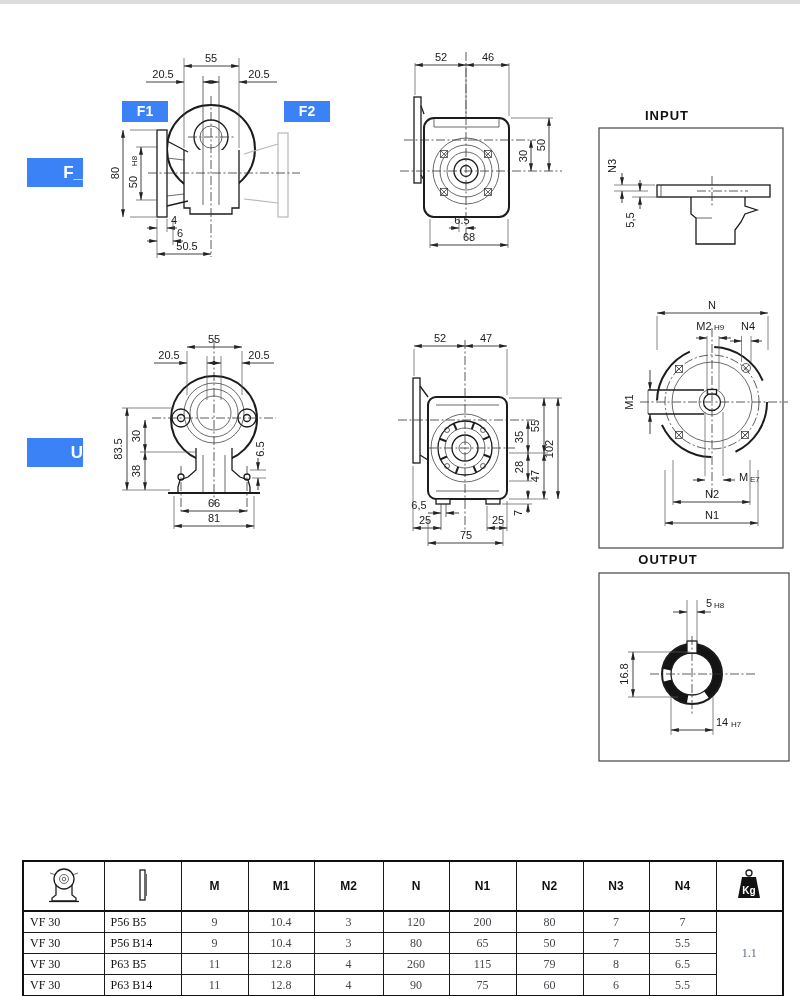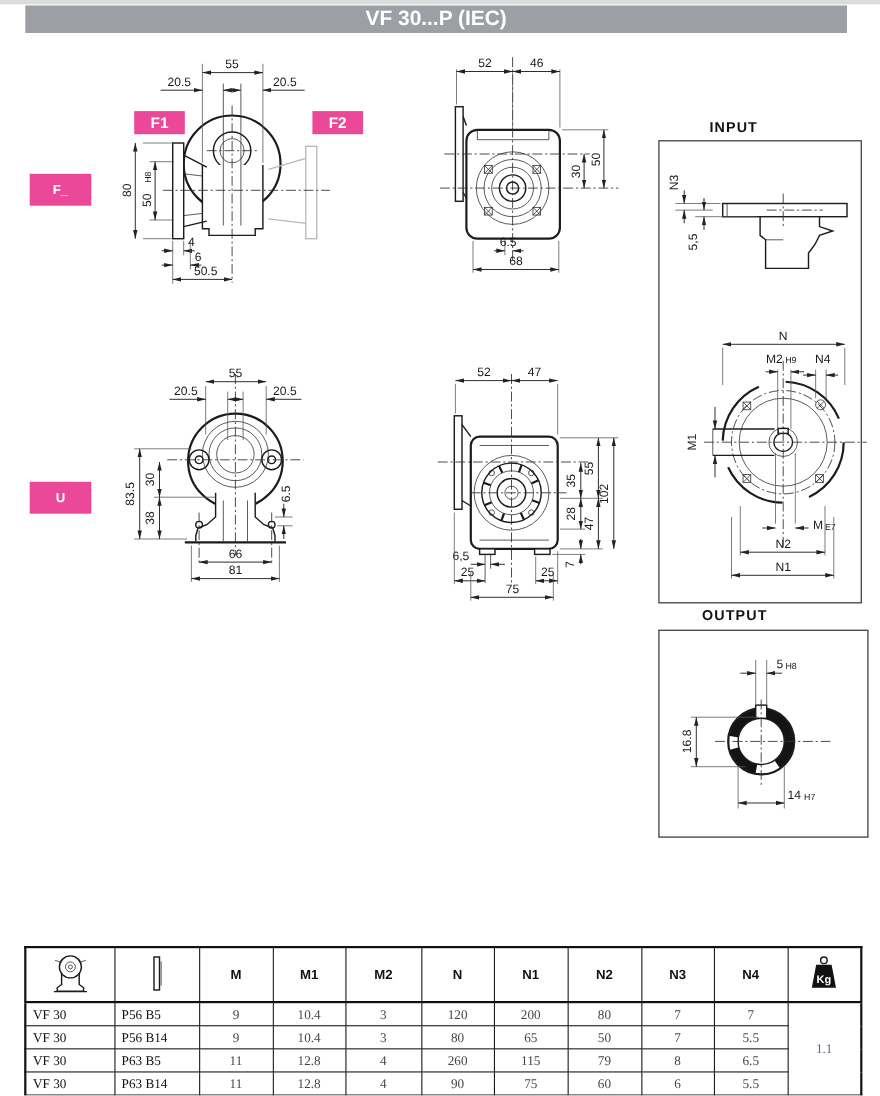--- a/index.html
+++ b/index.html
@@ -1,22 +1,22 @@
 <!DOCTYPE html>
 <html><head>
 <meta charset="utf-8">
 <style>
   html,body{margin:0;padding:0;background:#fff;}
   #page{position:relative;width:800px;height:996px;background:#fff;overflow:hidden;
         font-family:"Liberation Sans",sans-serif;}
   .scanstrip{position:absolute;left:0;top:0;width:800px;height:4px;background:#dcdcdc;}
   .titlebar{position:absolute;left:23px;top:5px;width:747px;height:25px;background:#9c9fa3;
             color:#fff;font-weight:bold;font-size:19px;line-height:25px;text-align:center;}
-  .badge{position:absolute;background:#ec4899;color:#fff;font-weight:bold;text-align:center;}
-  .badge.big{width:56px;height:29px;font-size:12px;line-height:29px;}
+  .badge{position:absolute;background:#3b82f6;color:#fff;font-weight:bold;text-align:center;}
+  .badge.big{width:56px;height:29px;font-size:17px;line-height:29px;text-align:right;}
   .badge.sml{width:46px;height:21px;font-size:14px;line-height:21px;}
   svg{position:absolute;overflow:visible;}
   
   .p2{fill:none;stroke:#1c1c1c;stroke-width:2;}
   .p1{fill:none;stroke:#1c1c1c;stroke-width:1.3;}
   .pt{fill:none;stroke:#2a2a2a;stroke-width:0.7;}
   .pw{fill:#fff;stroke:#1c1c1c;stroke-width:1.3;}
   .gh{fill:none;stroke:#b6b8ba;stroke-width:1.2;}
   .cl{fill:none;stroke:#333;stroke-width:0.8;stroke-dasharray:9 2.5 2 2.5;}
   .dim{fill:none;stroke:#2d2d2d;stroke-width:0.9;}
@@ -36,21 +36,20 @@
   .cell-model,.cell-version{text-align:left !important;padding-left:6px !important;
       font-weight:bold;color:#111 !important;}
   .cell-weight{font-size:13px;color:#5a6b7c !important;}
 </style>
 </head>
 <body>
 
 <div id="page">
   <div class="scanstrip"></div>
 
-  <div class="titlebar">VF 30...P (IEC)</div>
 
   <div class="badge big" style="left:27px;top:158px;">F_</div>
   <div class="badge big" style="left:27px;top:438px;">U</div>
   <div class="badge sml" style="left:122px;top:101px;">F1</div>
   <div class="badge sml" style="left:284px;top:101px;">F2</div>
 
   <svg style="left:105px;top:45px;" width="235" height="220" viewBox="105 45 235 220">
     <defs>
       <marker id="ar" viewBox="0 0 8 5" refX="7.8" refY="2.5" markerWidth="8" markerHeight="5" orient="auto-start-reverse" markerUnits="userSpaceOnUse">
         <path d="M8,2.5 L0,0.5 L0,4.5 Z" fill="#222"></path>

